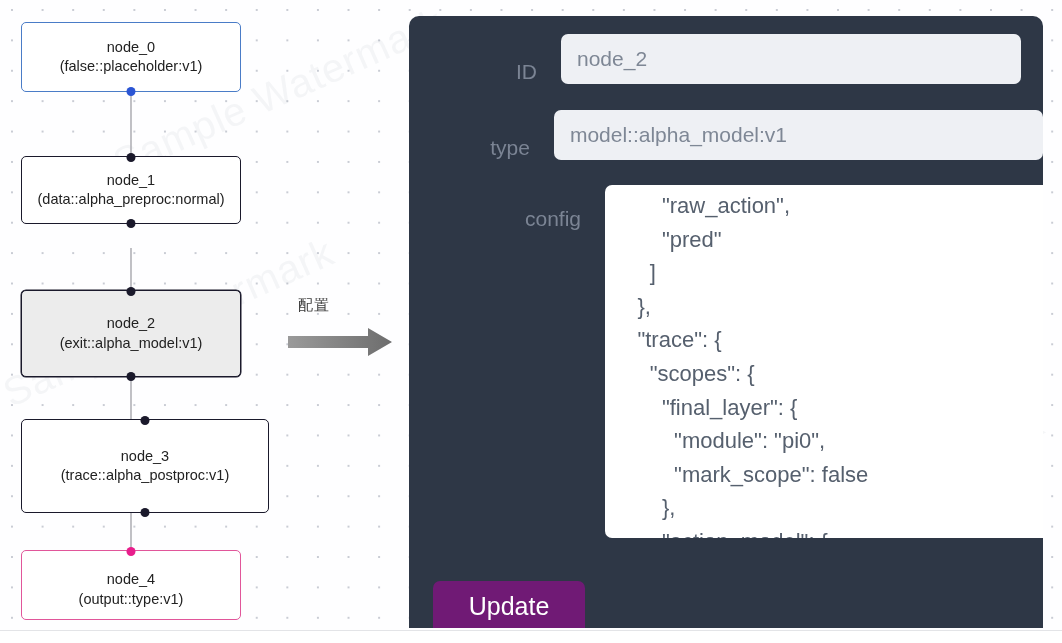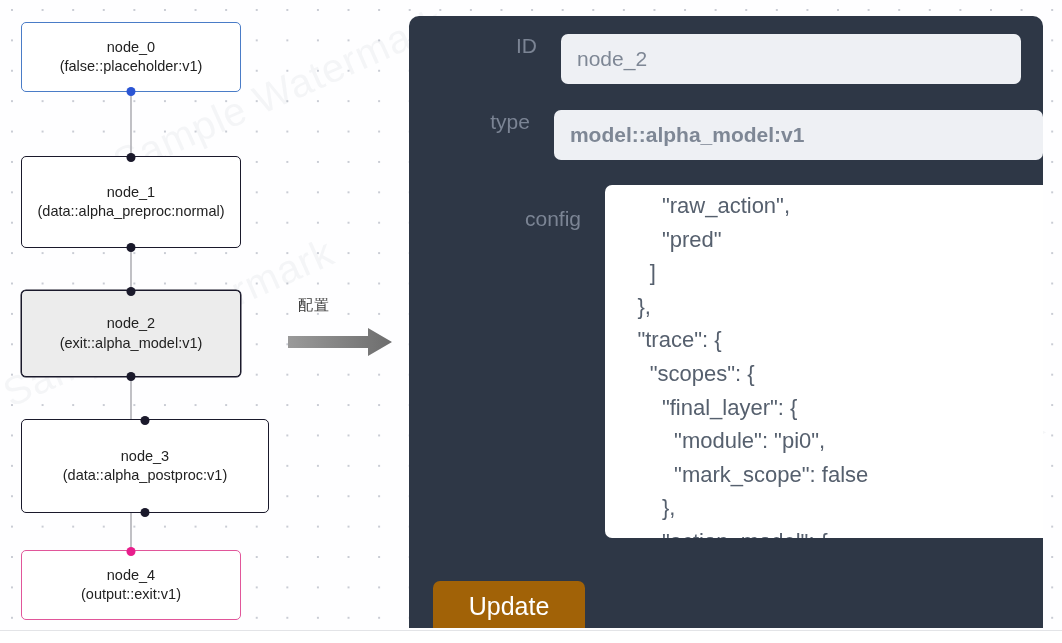--- a/index.html
+++ b/index.html
@@ -80,21 +80,21 @@
     font-size: 14.5px;
     line-height: 19.5px;
     box-shadow: 0 0 0 0 rgba(0,0,0,0);
   }
   .rf-node .nlabel {
     display: block;
     width: 100%;
     word-break: break-all;
   }
   .rf-node.is-input  { border-color: #4a7cc7; }
-  .rf-node.is-output { border-color: #e1569a; }
+  .rf-node.is-output { border-color: #e1569a; align-items: flex-end; }
   .rf-node.is-selected {
     background: #ececec;
     border-color: #1a192b;
     box-shadow: 0 0 0 0.5px #1a192b;
   }
 
   .handle {
     position: absolute;
     width: 9px;
     height: 9px;
@@ -139,21 +139,21 @@
     background: #2e3746;
     border-radius: 10px 10px 0 0;
     box-sizing: border-box;
     padding: 0;
     overflow: hidden;
   }
 
   .field-row {
     position: absolute;
     display: flex;
-    align-items: flex-start;
+    align-items: flex-end;
     border-radius: 9px;
   }
   .field-label {
     color: #7b8494;
     font-size: 21px;
     text-align: right;
     font-family: "Liberation Sans", sans-serif;
   }
   .field-input {
     box-sizing: border-box;
@@ -166,21 +166,21 @@
     padding: 0 16px;
     outline: none;
   }
 
   #row-id { left: 0px; top: 18px; width: 634px; height: 50px; }
   #row-id .field-label { width: 128px; }
   #row-id .field-input { margin-left: 24px; width: 460px; height: 50px; }
 
   #row-type { left: 0px; top: 94px; width: 634px; height: 50px; }
   #row-type .field-label { width: 128px; }
-  #row-type .field-input { margin-left: 24px; width: 516px; height: 50px; font-weight: bold; }
+  #row-type .field-input { margin-left: 24px; width: 516px; height: 50px; }
 
   #row-config { left: 0px; top: 169px; width: 634px; padding-left: 44px; }
   #row-config .field-label {
     width: 128px;
     align-self: flex-start;
     padding-top: 22px;
   }
   #config-box {
     position: relative;
     margin-left: 24px;
@@ -239,21 +239,21 @@
   #config-resize-grip svg { display: block; }
 
   #update-button {
     position: absolute;
     left: 24px;
     top: 565px;
     width: 152px;
     height: 50px;
     border: none;
     border-radius: 7px 7px 0 0;
-    background: #a16207;
+    background: #701a75;
     color: #ffffff;
     font-size: 25px;
     font-family: "Liberation Sans", sans-serif;
     cursor: pointer;
     line-height: 50px;
     padding: 0;
   }
 
   
   #bottom-strip {
@@ -287,40 +287,40 @@
       <path d="M131,377 L131,419"></path>
       <path d="M131,513 L131,550"></path>
     </g>
   </svg>
 
   <div class="rf-node is-input" style="left:21px; top:22px; width:220px; height:70px;">
     <span class="nlabel"><span>node_0</span><br><span>(false::placeholder:v1)</span></span>
     <span class="handle bottom blue"></span>
   </div>
 
-  <div class="rf-node" style="left:21px; top:156px; width:220px; height:92px;">
+  <div class="rf-node" style="left:21px; top:156px; width:220px; height:68px;">
     <span class="nlabel"><span>node_1</span><br><span>(data::alpha_preproc:normal)</span></span>
     <span class="handle top"></span>
     <span class="handle bottom"></span>
   </div>
 
   <div class="rf-node is-selected" style="left:21px; top:290px; width:220px; height:87px;">
     <span class="nlabel"><span>node_2</span><br><span>(exit::alpha_model:v1)</span></span>
     <span class="handle top"></span>
     <span class="handle bottom"></span>
   </div>
 
   <div class="rf-node" style="left:21px; top:419px; width:248px; height:94px;">
-    <span class="nlabel"><span>node_3</span><br><span>(data::alpha_postproc:v1)</span></span>
+    <span class="nlabel"><span>node_3</span><br><span>(trace::alpha_postproc:v1)</span></span>
     <span class="handle top"></span>
     <span class="handle bottom"></span>
   </div>
 
   <div class="rf-node is-output" style="left:21px; top:550px; width:220px; height:70px;">
-    <span class="nlabel"><span>node_4</span><br><span>(output::exit:v1)</span></span>
+    <span class="nlabel"><span>node_4</span><br><span>(output::type:v1)</span></span>
     <span class="handle top pink"></span>
   </div>
 
   <div id="annotation">
     <div class="anno-text">配置</div>
     <svg width="110" height="30" viewBox="0 0 110 30">
       <defs>
         <linearGradient id="ag" x1="0" y1="0" x2="1" y2="0">
           <stop offset="0%" stop-color="#9a9a9a"></stop>
           <stop offset="100%" stop-color="#6d6d6d"></stop>

